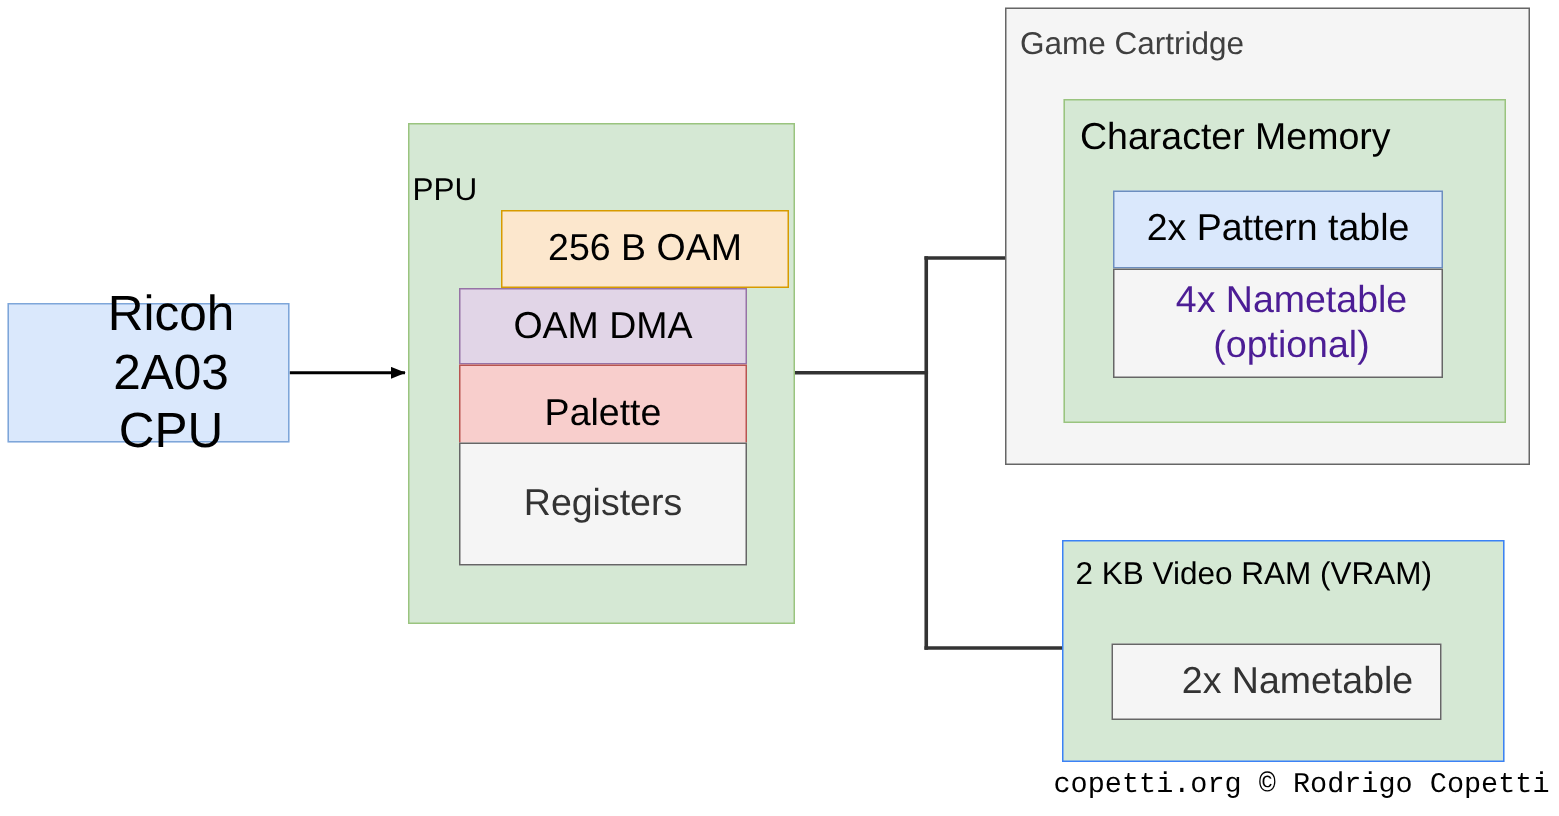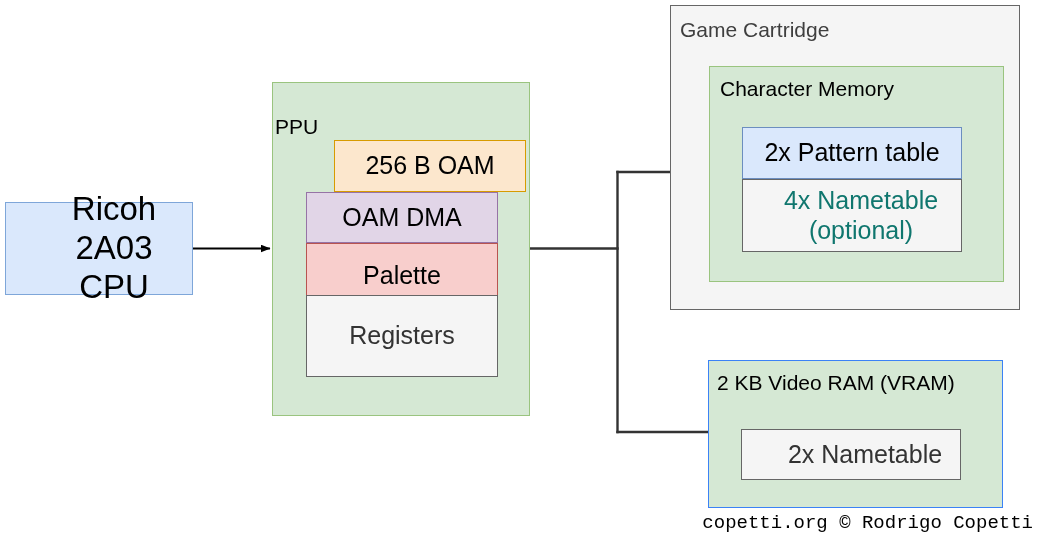--- a/index.html
+++ b/index.html
@@ -107,21 +107,21 @@
   #charmem-box {
     position: absolute;
     box-sizing: border-box;
     left: 38px; top: 60px; width: 295px; height: 216px;
     background: #d5e8d4;
     border: 1px solid #9ac47f;
   }
   #charmem-label {
     position: absolute;
     left: 10px; top: 10px;
-    font-size: 21px;
+    font-size: 25px;
     color: #000000;
   }
   #pattern-box {
     position: absolute;
     box-sizing: border-box;
     left: 32px; top: 60px; width: 220px; height: 52px;
     background: #dae8fc;
     border: 1px solid #6c8ebf;
     display: flex; align-items: center; justify-content: center;
     font-size: 25px;
@@ -130,21 +130,21 @@
   #nametable4-box {
     position: absolute;
     box-sizing: border-box;
     left: 32px; top: 112px; width: 220px; height: 73px;
     background: #f5f5f5;
     border: 1px solid #666666;
     display: flex; align-items: center; justify-content: center;
     text-align: center;
     font-size: 25px;
     line-height: 1.18;
-    color: #0f766e;
+    color: #4c1d95;
     padding-left: 18px;
   }
   
   #vram-box {
     left: 708px; top: 360px; width: 295px; height: 148px;
     background: #d5e8d4;
     border: 1px solid #3b82f6;
     display: block;
   }
   #vram-label {

